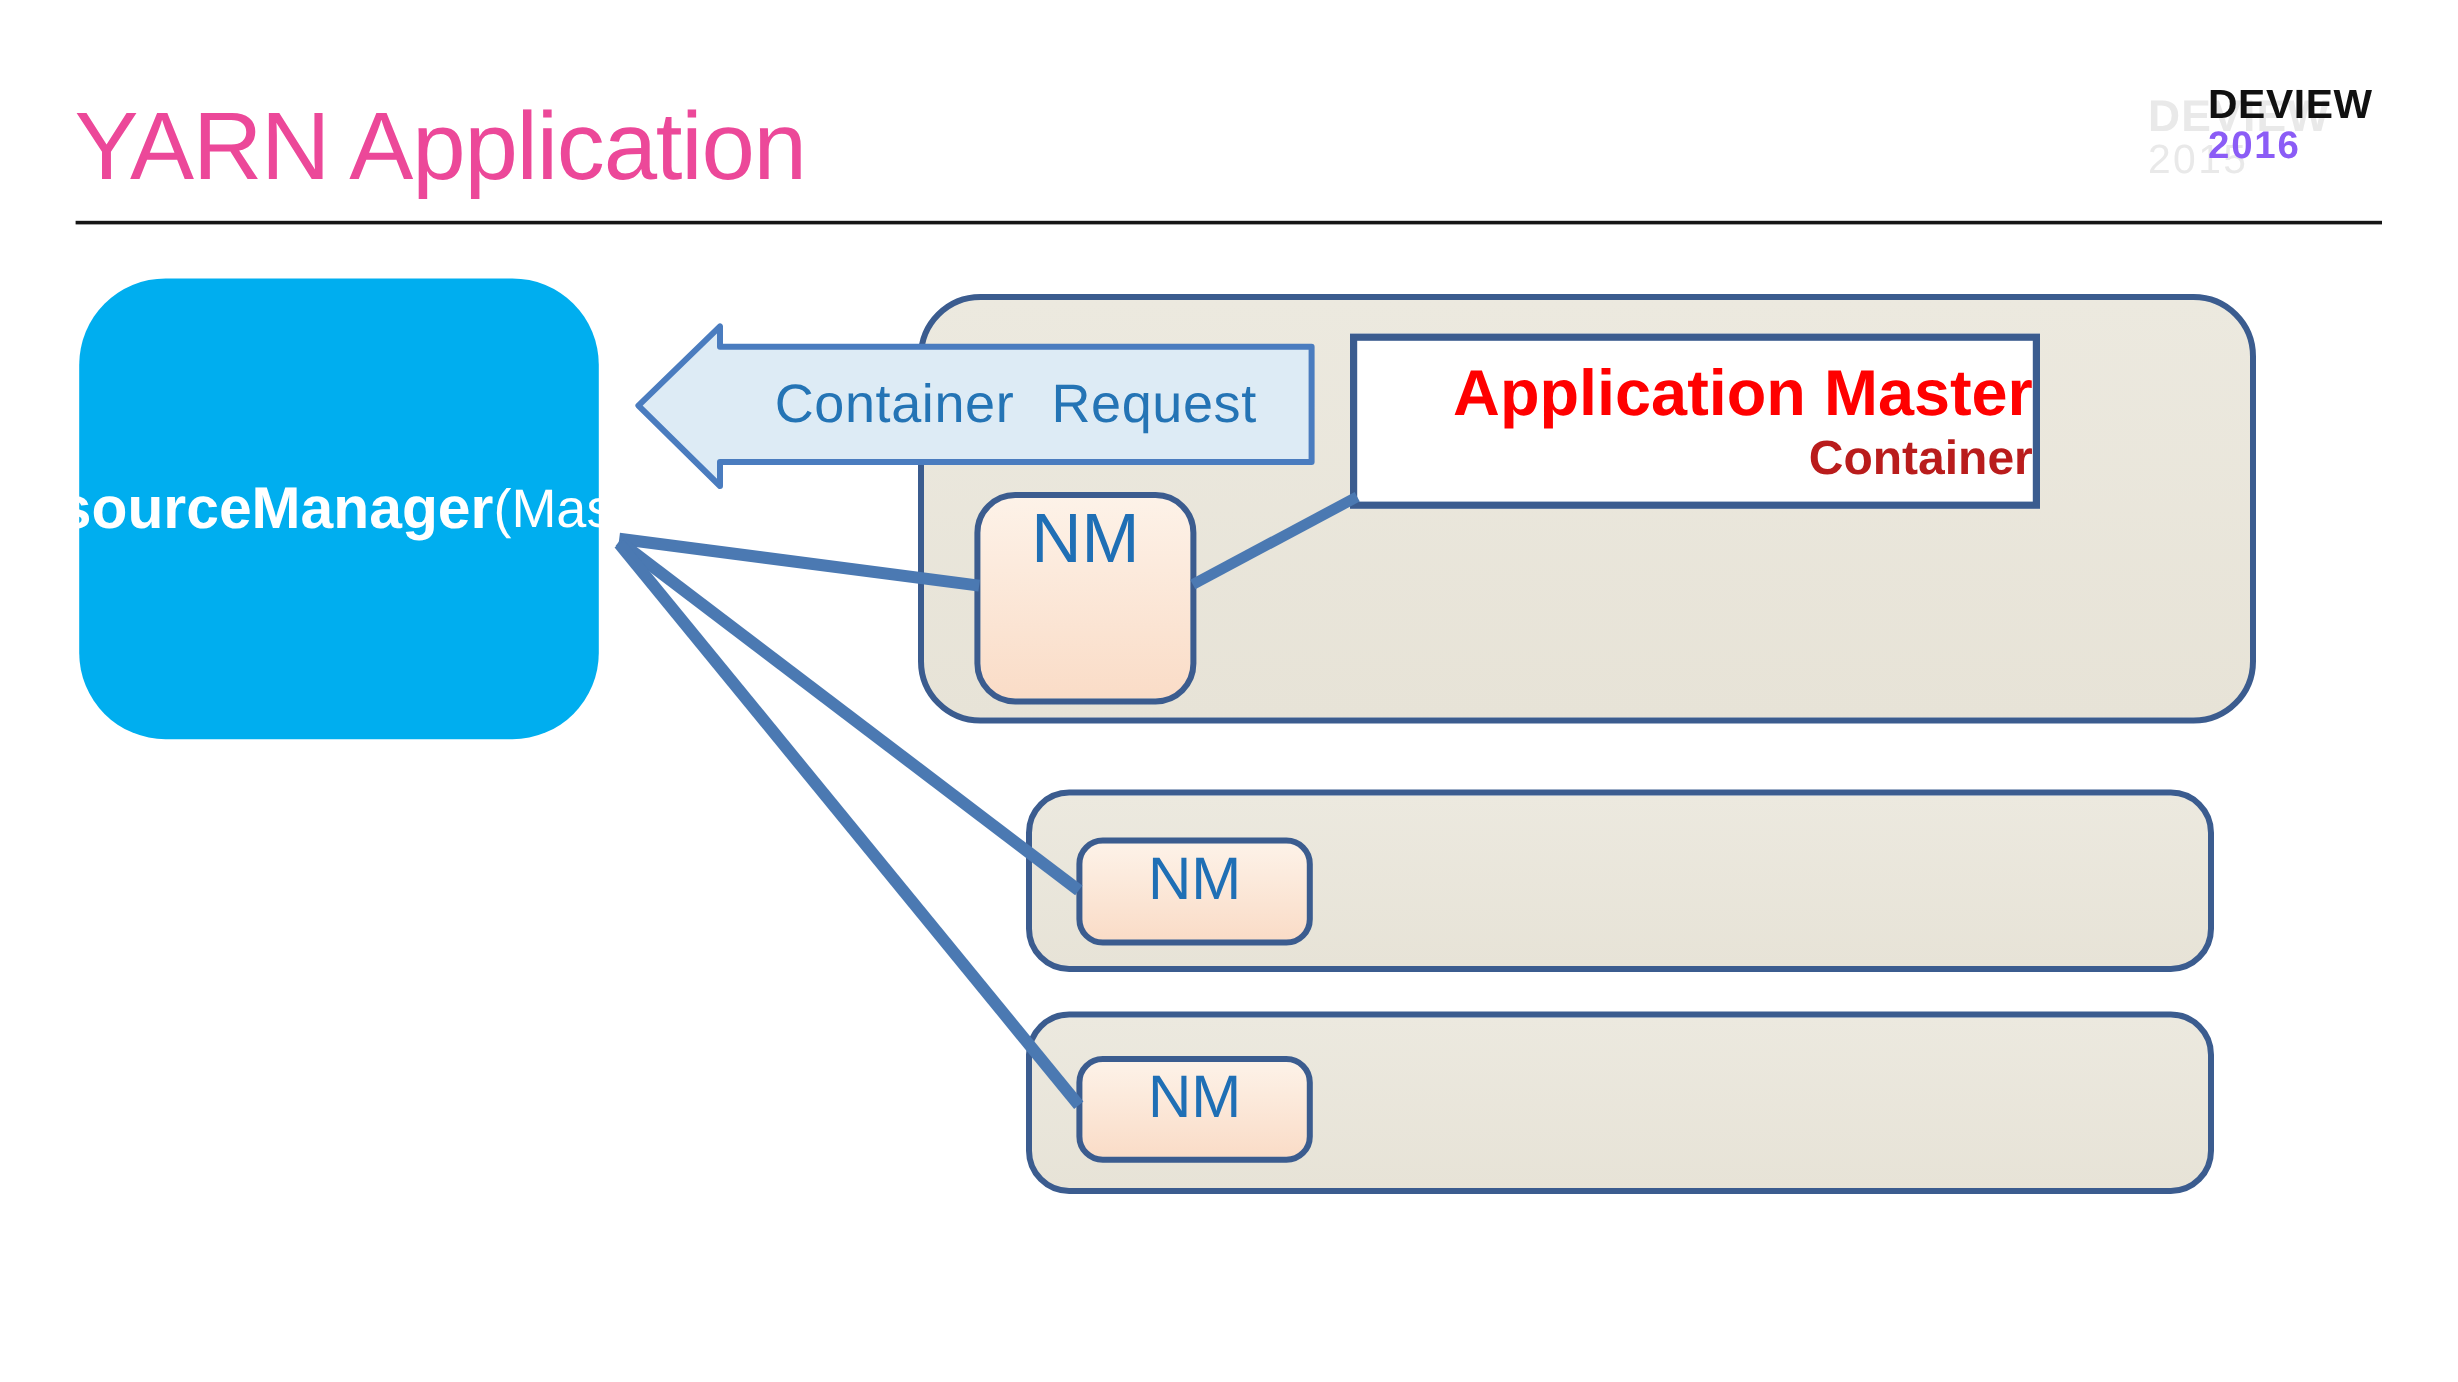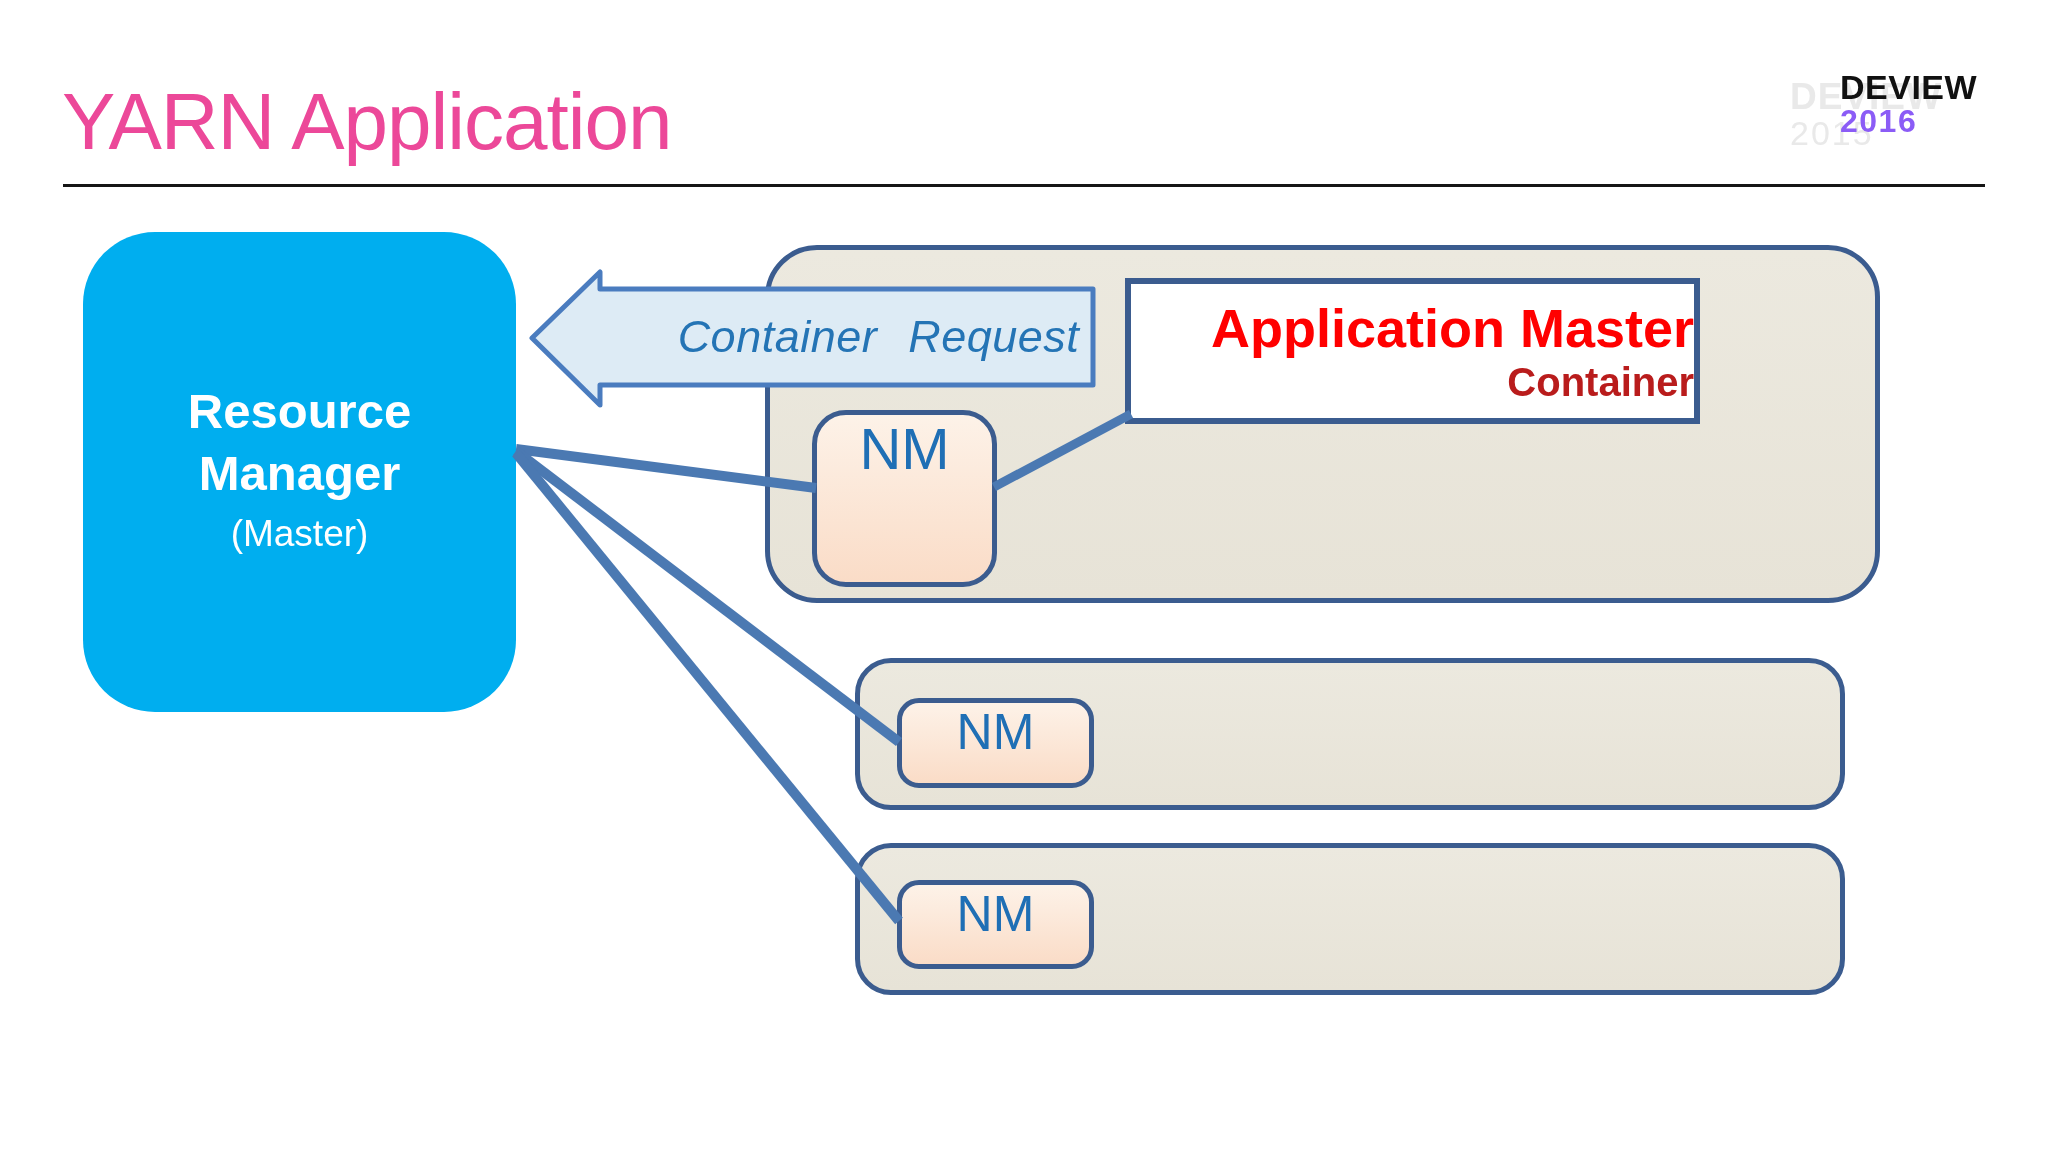--- a/index.html
+++ b/index.html
@@ -22,27 +22,27 @@
     font-size:37px;line-height:37px;letter-spacing:1px;
   }
   .logo .ghost .yr{font-weight:normal;font-size:34px;letter-spacing:2px;}
   .logo .front{
     position:absolute;left:52px;top:8px;color:#111111;font-weight:bold;
     font-size:34px;line-height:34px;letter-spacing:0.5px;
   }
   .logo .front .yr{font-weight:bold;font-size:32px;color:#8b5cf6;letter-spacing:1.5px;}
   
   .rm-box{
-    position:absolute;left:83px;top:232px;width:433px;height:480px;
+    position:absolute;left:66px;top:232px;width:433px;height:384px;
     background:#00AEEF;border-radius:72px;
-    display:flex;flex-direction:column;align-items:center;justify-content:center;
+    display:flex;flex-direction:row;align-items:center;justify-content:center;
     color:#ffffff;text-align:center;
   }
   .rm-box .l1,.rm-box .l2{font-size:49px;font-weight:bold;line-height:62px;}
-  .rm-box .l3{font-size:37px;font-weight:normal;line-height:60px;}
+  .rm-box .l3{font-size:45px;font-weight:normal;line-height:60px;}
   
   .node{
     position:absolute;background:linear-gradient(180deg,#ECE9DF 0%,#E7E3D7 100%);
     border:5px solid #3B5C8F;box-sizing:border-box;
   }
   .node1{left:765px;top:245px;width:1115px;height:358px;border-radius:52px;}
   .node2{left:855px;top:658px;width:990px;height:152px;border-radius:36px;}
   .node3{left:855px;top:843px;width:990px;height:152px;border-radius:36px;}
   
   .nm{
@@ -58,23 +58,23 @@
     position:absolute;left:1125px;top:278px;width:575px;height:146px;
     background:#ffffff;border:6px solid #3B5C8F;box-sizing:border-box;
     display:flex;flex-direction:column;align-items:flex-end;justify-content:center;
     text-align:center;
   }
   .am-title{font-size:54px;font-weight:bold;color:#FF0000;line-height:62px;}
   .am-subtitle{font-size:40px;font-weight:bold;color:#b91c1c;line-height:46px;}
   
   .overlay{position:absolute;left:0;top:0;width:2048px;height:1152px;pointer-events:none;}
   .arrow-label{
-    position:absolute;left:632px;top:302px;width:493px;height:70px;
+    position:absolute;left:600px;top:302px;width:493px;height:70px;
     display:flex;align-items:center;justify-content:center;
-    font-size:45px;color:#2474B5;word-spacing:18px;letter-spacing:0.5px;font-style:italic;
+    font-size:45px;color:#2474B5;word-spacing:18px;letter-spacing:0.5px;
   }
 </style>
 </head>
 <body>
 
 <div id="slide">
 
   <div class="page-title">YARN Application</div>
   <div class="title-rule"></div>
 

